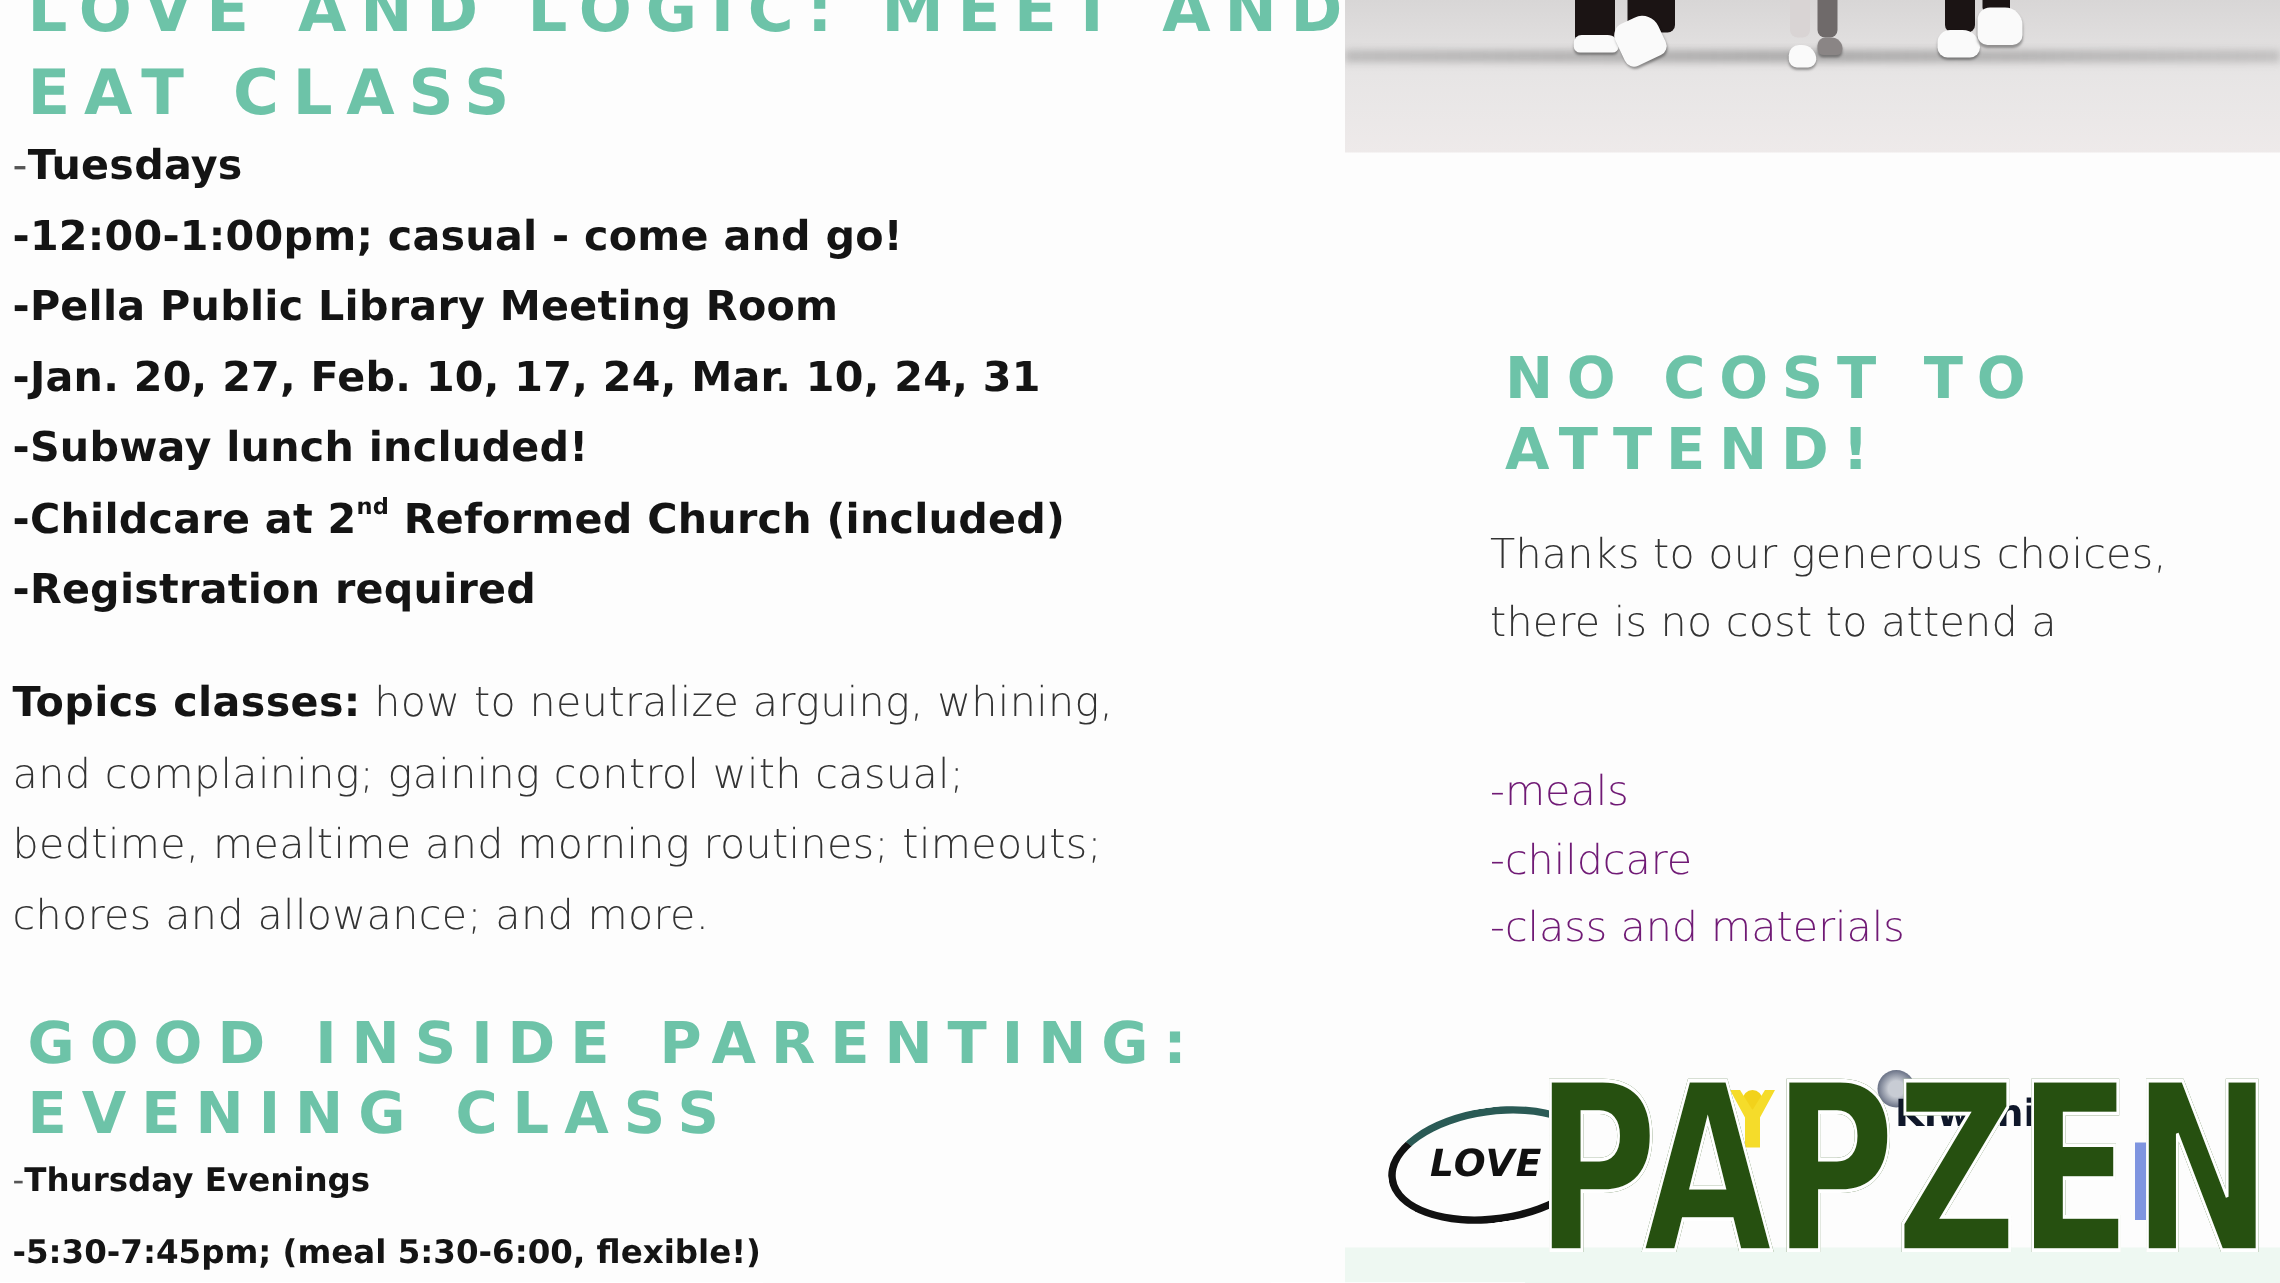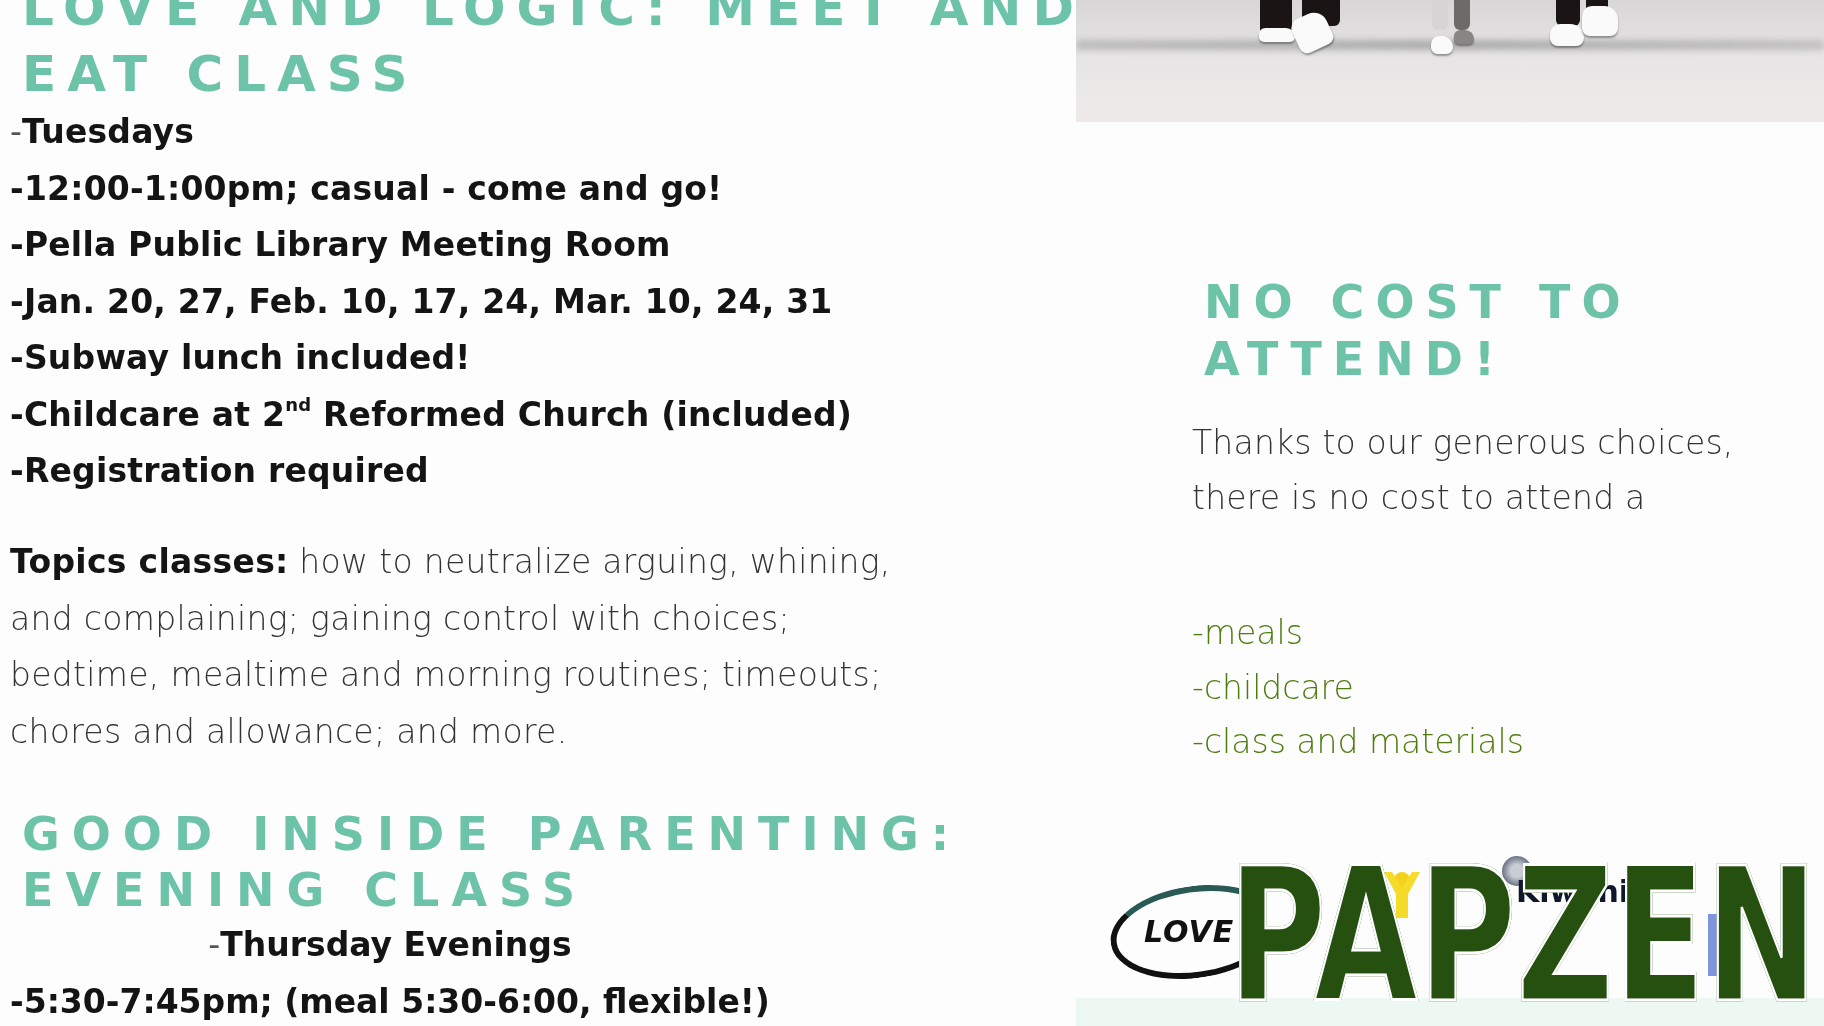--- a/index.html
+++ b/index.html
@@ -49,21 +49,21 @@
   }
   .topics .line { display: block; white-space: nowrap; }
   .topics b { color: #141414; font-weight: bold; }
 
   .h-good { left: 10px; top: 794px; font-size: 46px; line-height: 56px; letter-spacing: 12px; }
   .h-good div { white-space: nowrap; }
 
   .bold-lines-2 { position: absolute; left: 10px; top: 917px; margin: 0; padding: 0; list-style: none; }
   .bold-lines-2 li {
     font-family: "DejaVu Sans", sans-serif; font-weight: bold;
-    font-size: 33px; line-height: 56.5px; color: #141414; white-space: nowrap; text-align: center;
+    font-size: 26px; line-height: 56.5px; color: #141414; white-space: nowrap;
   }
 
   
   .photo {
     position: absolute; left: 1076px; top: 0; width: 748px; height: 122px;
     background: linear-gradient(180deg, #d8d6d6 0%, #e7e5e5 50%, #eeeaea 100%);
     overflow: hidden;
   }
   .photo .shadow {
     position: absolute; left: 0; top: 40px; width: 748px; height: 10px;
@@ -80,21 +80,21 @@
     position: absolute; left: 1192px; top: 416px; width: 630px;
     font-family: "DejaVu Sans", sans-serif; font-size: 33px; line-height: 54.5px; color: #333;
     margin: 0; font-weight: 300; letter-spacing: 0.2px;
   }
   .donors span { display: block; white-space: nowrap; }
 
   .includes {
     position: absolute; left: 1192px; top: 606px; margin: 0; padding: 0; list-style: none;
   }
   .includes li {
-    font-family: "DejaVu Sans", sans-serif; font-size: 33px; line-height: 54.5px; color: #4d7c0f; white-space: nowrap; font-weight: 300;
+    font-family: "DejaVu Sans", sans-serif; font-size: 33px; line-height: 54.5px; color: #701a75; white-space: nowrap; font-weight: 300;
   }
 
   
   .sponsors { position: absolute; left: 1076px; top: 840px; width: 748px; height: 160px; }
   .weil {
     position: absolute; left: 34px; top: 46px; width: 170px; height: 92px;
     border-radius: 50%;
     border: 6px solid #111; border-right-color: transparent; border-top-color: #2a5a55;
     transform: rotate(-8deg);
     box-sizing: border-box;
@@ -137,21 +137,21 @@
     <li><span>-</span><span>12:00-1:00pm; casual - come and go!</span></li>
     <li><span>-</span><span>Pella Public Library Meeting Room</span></li>
     <li><span>-</span><span>Jan. 20, 27, Feb. 10, 17, 24, Mar. 10, 24, 31</span></li>
     <li><span>-</span><span>Subway lunch included!</span></li>
     <li><span>-</span><span>Childcare at 2</span><sup>nd</sup><span> Reformed Church (included)</span></li>
     <li><span>-</span><span>Registration required</span></li>
   </ul>
 
   <p class="topics">
     <span class="line"><b>Topics classes:</b><span> how to neutralize arguing, whining,</span></span>
-    <span class="line">and complaining; gaining control with choices;</span>
+    <span class="line">and complaining; gaining control with casual;</span>
     <span class="line">bedtime, mealtime and morning routines; timeouts;</span>
     <span class="line">chores and allowance; and more.</span>
   </p>
 
   <h2 class="teal-heading h-good">
     <div>GOOD INSIDE PARENTING:</div>
     <div>EVENING CLASS</div>
   </h2>
 
   <ul class="bold-lines-2">

